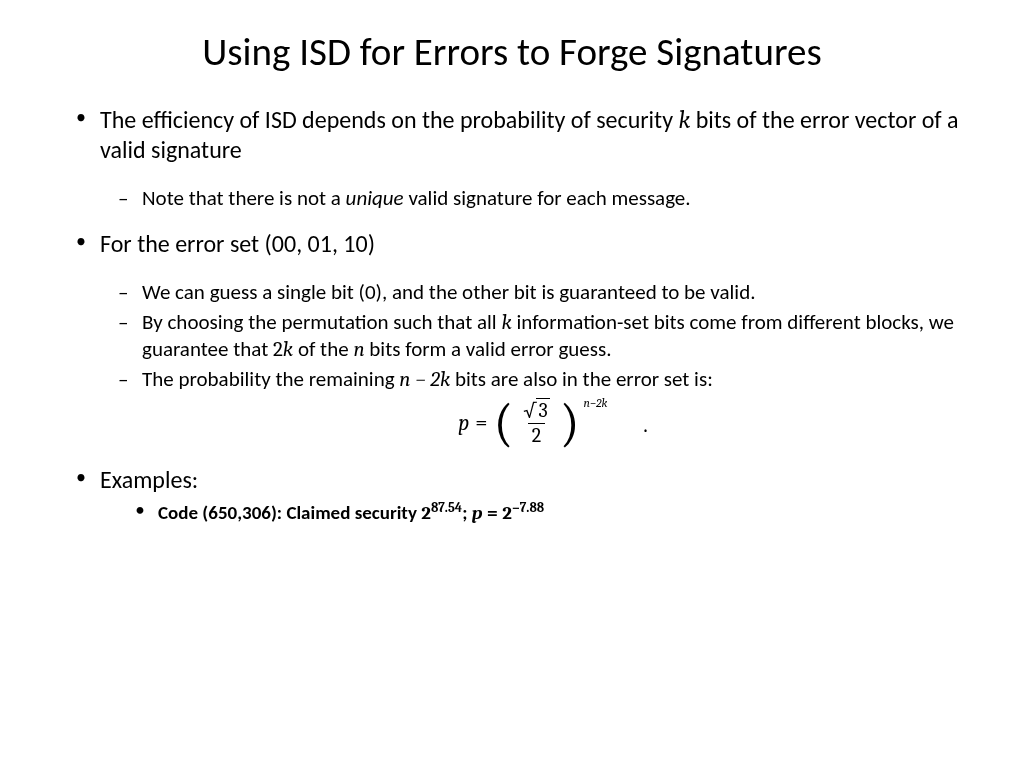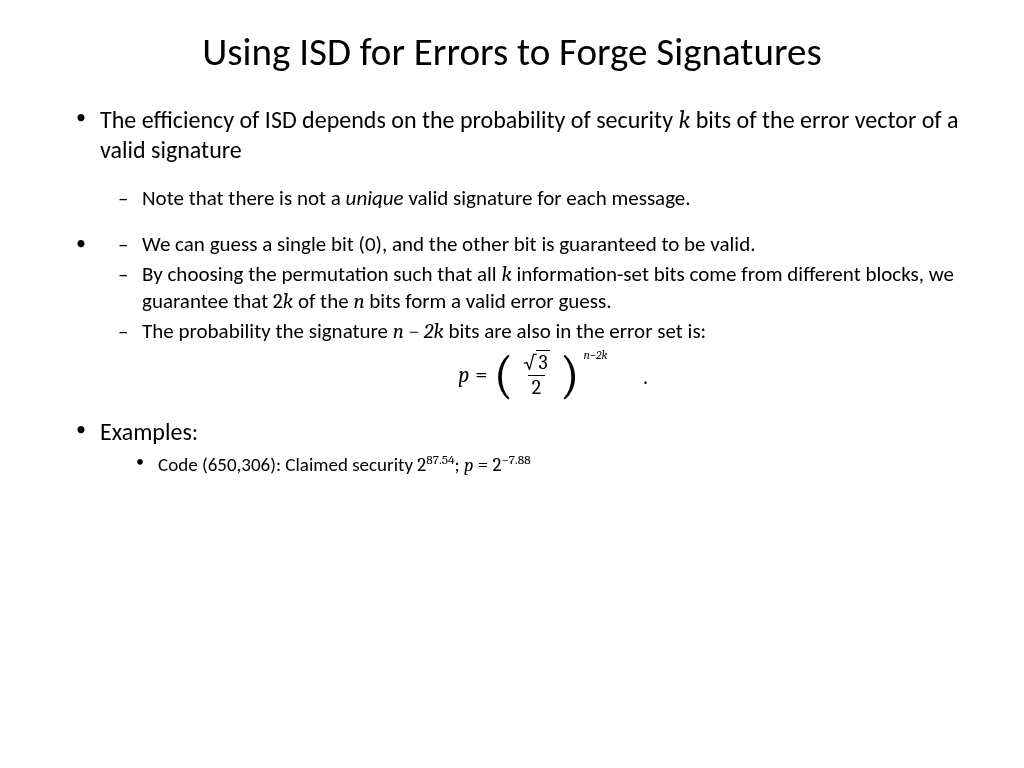--- a/index.html
+++ b/index.html
@@ -52,20 +52,21 @@
       position: relative;
     }
     .level2 > li::before {
       content: "–";
       position: absolute;
       left: -24px;
     }
     .level3 {
       padding-left: 58px;
       margin-top: 4px;
+      font-weight: bold;
     }
     .level3 > li {
       font-size: 19px;
       line-height: 1.35;
       margin-bottom: 2px;
       position: relative;
     }
     .level3 > li::before {
       content: "•";
       position: absolute;
@@ -152,27 +153,28 @@
   <li>
     <span>The efficiency of ISD depends on the probability of security </span><span class="math">k</span><span> bits of the error vector of a valid signature</span>
     <ul class="level2">
       <li>
         <span>Note that there is not a </span><span class="italic">unique</span><span> valid signature for each message.</span>
       </li>
     </ul>
   </li>
 
   <li>
+    <span>For the error set (00, 01, 10)</span>
     <ul class="level2">
       <li>We can guess a single bit (0), and the other bit is guaranteed to be valid.</li>
       <li>
         <span>By choosing the permutation such that all </span><span class="math">k</span><span>  information-set bits come from different blocks, we guarantee that </span><span class="mathroman">2<span class="math" style="font-style:italic">k</span></span><span> of the </span><span class="math">n</span><span> bits form a valid error guess.</span>
       </li>
       <li>
-        <span>The probability the signature </span><span class="math">n − 2k</span><span> bits are also in the error set is:</span>
+        <span>The probability the remaining </span><span class="math">n − 2k</span><span> bits are also in the error set is:</span>
         <div class="formula">
           <span class="formula-inner">
             <span class="math">p</span>
             <span class="mathroman"> = </span>
             <span class="paren mathroman">(</span>
             <span class="frac mathroman">
               <span class="num"><span class="sqrt"><span class="radicand">3</span></span></span>
               <span class="den">2</span>
             </span>
             <span class="paren mathroman">)</span>

